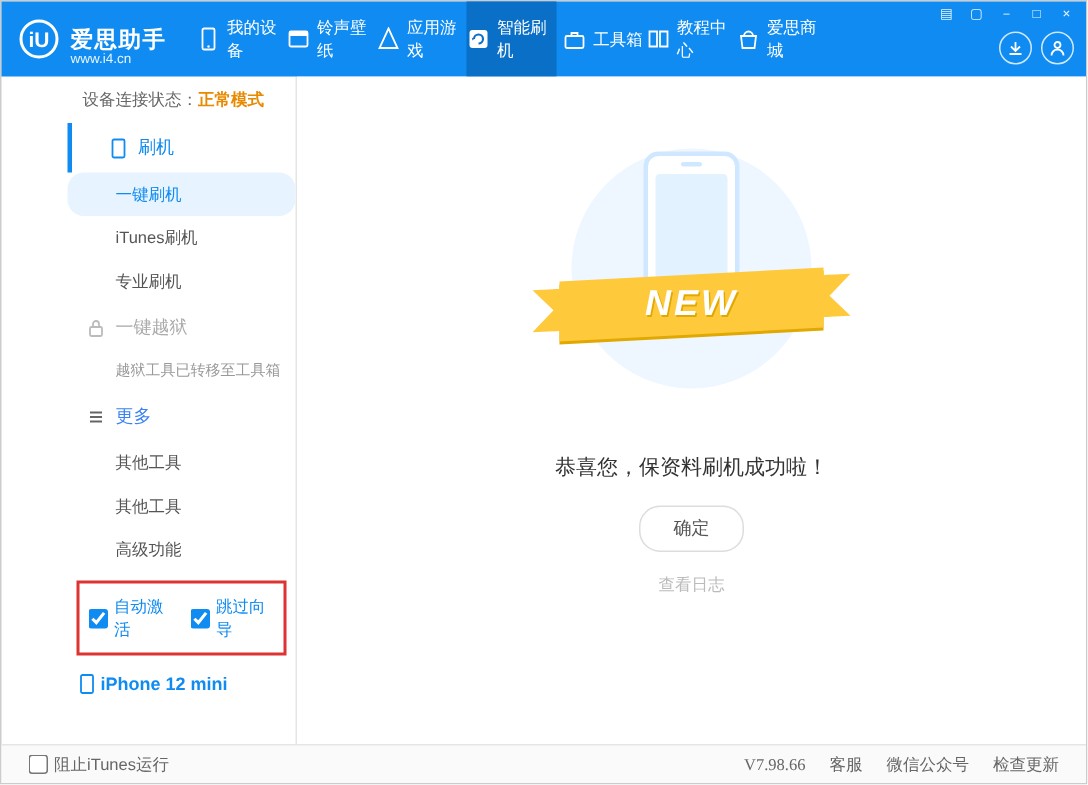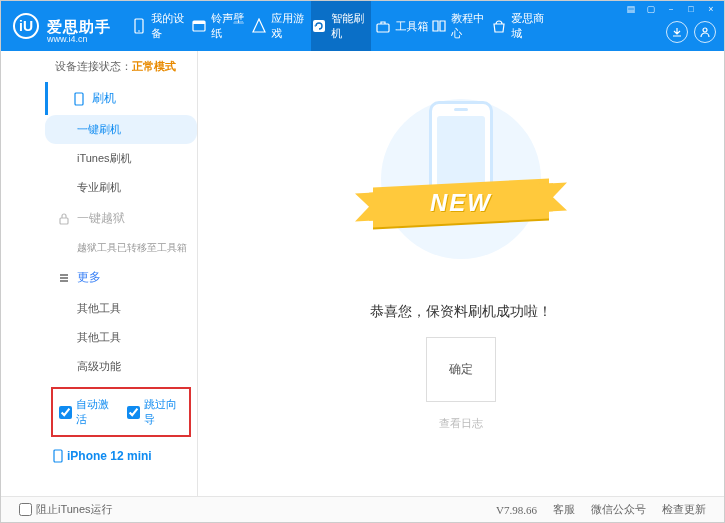--- a/index.html
+++ b/index.html
@@ -48,21 +48,21 @@
 .phone { position: absolute; left: 68px; top: 10px; width: 64px; height: 120px; background: #fff; border: 3px solid #cfe8ff; border-radius: 10px; }
 .phone-screen { position: absolute; left: 5px; right: 5px; top: 12px; bottom: 14px; background: #e3f2ff; border-radius: 3px; }
 .phone-home { position: absolute; bottom: 3px; left: 50%; transform: translateX(-50%); width: 8px; height: 8px; border: 1.5px solid #cfe8ff; border-radius: 50%; }
 .phone-speaker { position: absolute; top: 4px; left: 50%; transform: translateX(-50%); width: 14px; height: 3px; background: #cfe8ff; border-radius: 2px; }
 .ribbon { position: absolute; left: 12px; top: 92px; width: 176px; height: 40px; background: #ffc93c; transform: skewY(-3deg); display: flex; align-items: center; justify-content: center; box-shadow: 0 2px 0 #e0a800; z-index: 2; }
 .ribbon::before, .ribbon::after { content: ""; position: absolute; width: 0; height: 0; border: 14px solid #ffc93c; top: 5px; z-index: -1; }
 .ribbon::before { left: -18px; border-left-color: transparent; }
 .ribbon::after { right: -18px; border-right-color: transparent; }
 .ribbon-text { font-size: 24px; font-weight: 900; color: #fff; letter-spacing: 2px; font-style: italic; text-shadow: 1px 1px 0 #e0a800; transform: skewY(3deg); }
 .msg { font-size: 14px; color: #333; margin-top: 22px; }
-.ok-btn { margin-top: 16px; border: 1px solid #ddd; background: #fff; padding: 23px 22px; font-size: 12px; color: #555; cursor: pointer; border-radius: 0; }
+.ok-btn { margin-top: 16px; border: 1px solid #ddd; background: #fff; padding: 6px 22px; font-size: 12px; color: #555; cursor: pointer; border-radius: 14px; }
 .log-link { margin-top: 14px; color: #bbb; font-size: 11px; cursor: pointer; }
 
 
 .footer { height: 26px; border-top: 1px solid #e5e5e5; display: flex; align-items: center; padding: 0 18px; font-size: 11px; color: #666; background: #fafafa; }
 .footer-left { display: flex; align-items: center; gap: 4px; }
 .footer-right { margin-left: auto; display: flex; gap: 16px; align-items: center; font-family: Liberation Serif, serif; }
 .footer-link { cursor: pointer; }
 </style>
 </head>
 <body>

